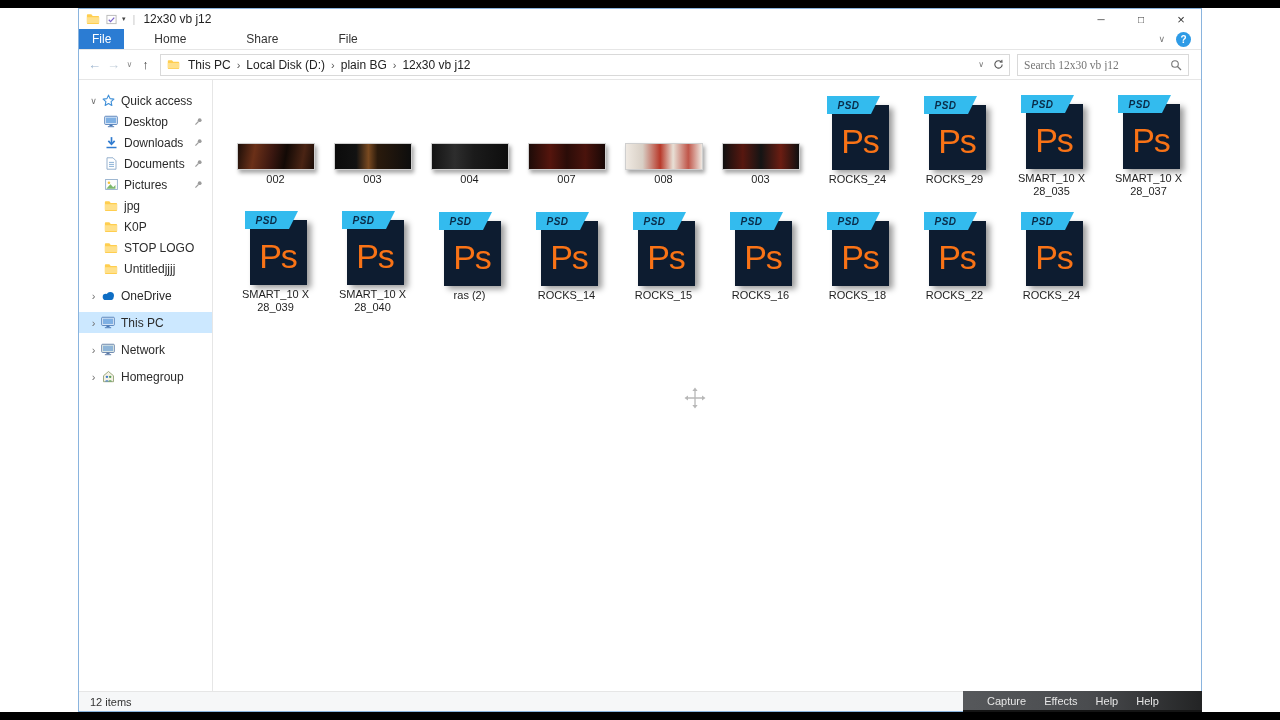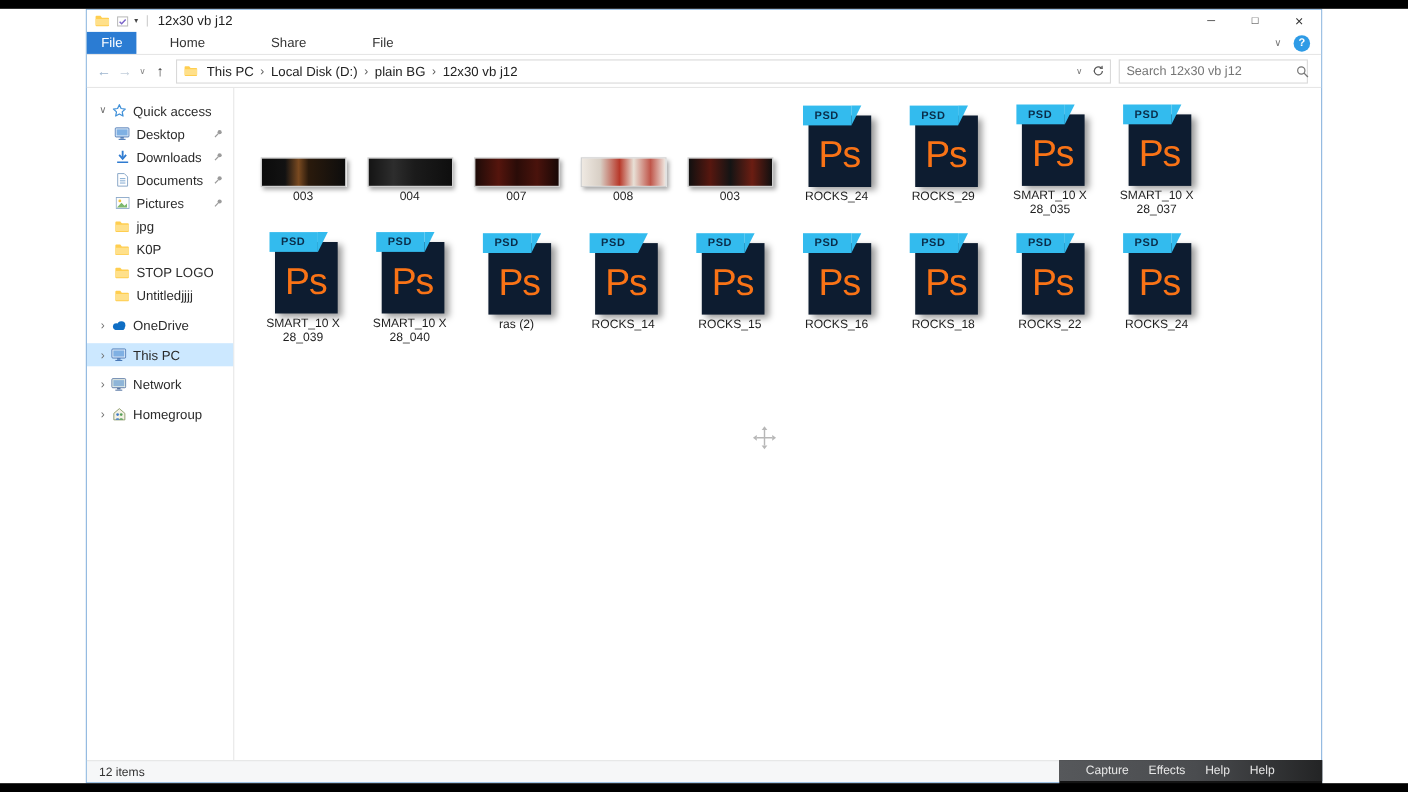--- a/index.html
+++ b/index.html
@@ -51,21 +51,21 @@
   .address-box { flex:1; height:22px; border:1px solid #d9d9d9; background:#fff;
                  display:flex; align-items:center; padding:0 5px 0 6px; margin-right:7px; }
   .addr-folder { display:flex; margin-right:6px; }
   .crumb { font-size:12px; color:#222; padding:0 2px; white-space:nowrap; }
   .crumb-sep { font-size:11px; color:#555; padding:0 4px; }
   .addr-right { margin-left:auto; display:flex; align-items:center; gap:9px; }
   .addr-drop { font-size:8px; color:#777; }
   .search-box { width:172px; height:22px; border:1px solid #d9d9d9; background:#fff;
                 display:flex; align-items:center; padding:0 6px; }
   .search-box input { border:0; outline:0; flex:1; font-size:11.5px; color:#444;
-                      font-family:Liberation Sans, sans-serif; background:transparent; }
+                      font-family:Liberation Serif, serif; background:transparent; }
   .search-box input::placeholder { color:#757575; }
 
   
   .main { flex:1; display:flex; overflow:hidden; }
   .sidebar { width:134px; border-right:1px solid #e6e6e6; padding-top:10px; flex-shrink:0; }
   .side-item { height:21px; display:flex; align-items:center; font-size:12px; color:#2b2b2b; position:relative; }
   .side-item.root { padding-left:8px; }
   .side-item.child { padding-left:24px; }
   .side-item .chev { width:13px; font-size:9px; color:#707070; text-align:center; flex-shrink:0; }
   .side-item .chev.right { font-size:11px; }
@@ -91,21 +91,21 @@
   .t5 { background:linear-gradient(90deg,#efe9e2 0%,#d8cfc5 22%,#b8392a 45%,#e8e0d6 62%,#c0564a 82%,#efe9e2 100%); }
   .t6 { background:linear-gradient(90deg,#101010 0%,#57170f 26%,#141414 50%,#6b1d12 76%,#101010 100%); }
 
   
   .psd { position:relative; width:62px; height:74px; }
   .psd-body { position:absolute; left:5px; top:9px; width:57px; height:65px; background:#0d1c30;
               box-shadow:4px 3px 6px rgba(0,0,0,.4); display:flex; align-items:center; justify-content:center; }
   .psd-body .ps { color:#f97316; font-size:34px; margin-top:8px; letter-spacing:-1px; }
   .psd-banner { position:absolute; left:0; top:0; width:44px; height:18px; background:#33bbee;
                 display:flex; align-items:center; justify-content:center; }
-  .psd-banner span { color:#0a2d4a; font-size:10px; font-weight:bold; letter-spacing:.5px; }
+  .psd-banner span { color:#0a2d4a; font-size:10px; font-weight:bold; font-style:italic; letter-spacing:.5px; }
   .psd-tail { position:absolute; left:44px; top:0; width:0; height:0;
               border-top:18px solid #33bbee; border-right:9px solid transparent; }
 
   .move-cursor { position:absolute; left:470px; top:306px; opacity:.7; }
 
   
   .statusbar { height:20px; border-top:1px solid #e6e6e6; background:#f6f7f8; display:flex;
                align-items:center; padding-left:11px; font-size:11px; color:#333; flex-shrink:0; }
 
   
@@ -355,20 +355,26 @@
         </span>
         <span class="s-label">Homegroup</span>
       </div>
     </div>
 
     <div class="content">
 
       <div class="frow">
         <div class="cell">
           <div class="icon-area">
+              <div class="thumb t1"></div>
+            </div>
+          <div class="flabel">002</div>
+        </div>
+        <div class="cell">
+          <div class="icon-area">
               <div class="thumb t2"></div>
             </div>
           <div class="flabel">003</div>
         </div>
         <div class="cell">
           <div class="icon-area">
               <div class="thumb t3"></div>
             </div>
           <div class="flabel">004</div>
         </div>

